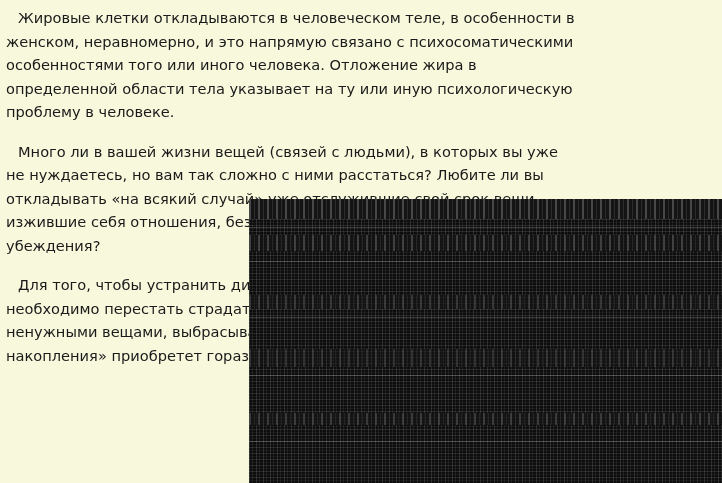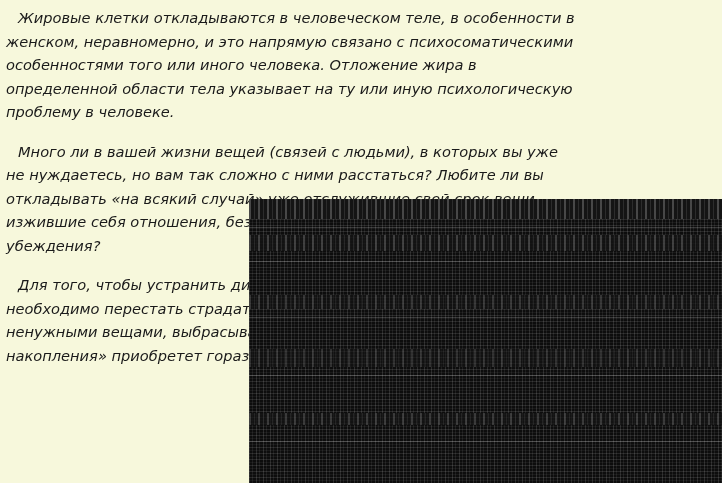--- a/index.html
+++ b/index.html
@@ -23,21 +23,20 @@
     position: absolute;
     left: 0;
     top: 0;
     width: 585px;
     padding: 6px 4px 0 6px;
     box-sizing: border-box;
     color: #1a1a1a;
     font-size: 14.6px;
     line-height: 23.5px;
     text-align: left;
-    font-style: italic;
   }
   .para {
     margin: 0 0 16px 0;
     text-indent: 12px;
   }
   .para:last-child {
     margin-bottom: 0;
   }
   
   .glitch-block {

